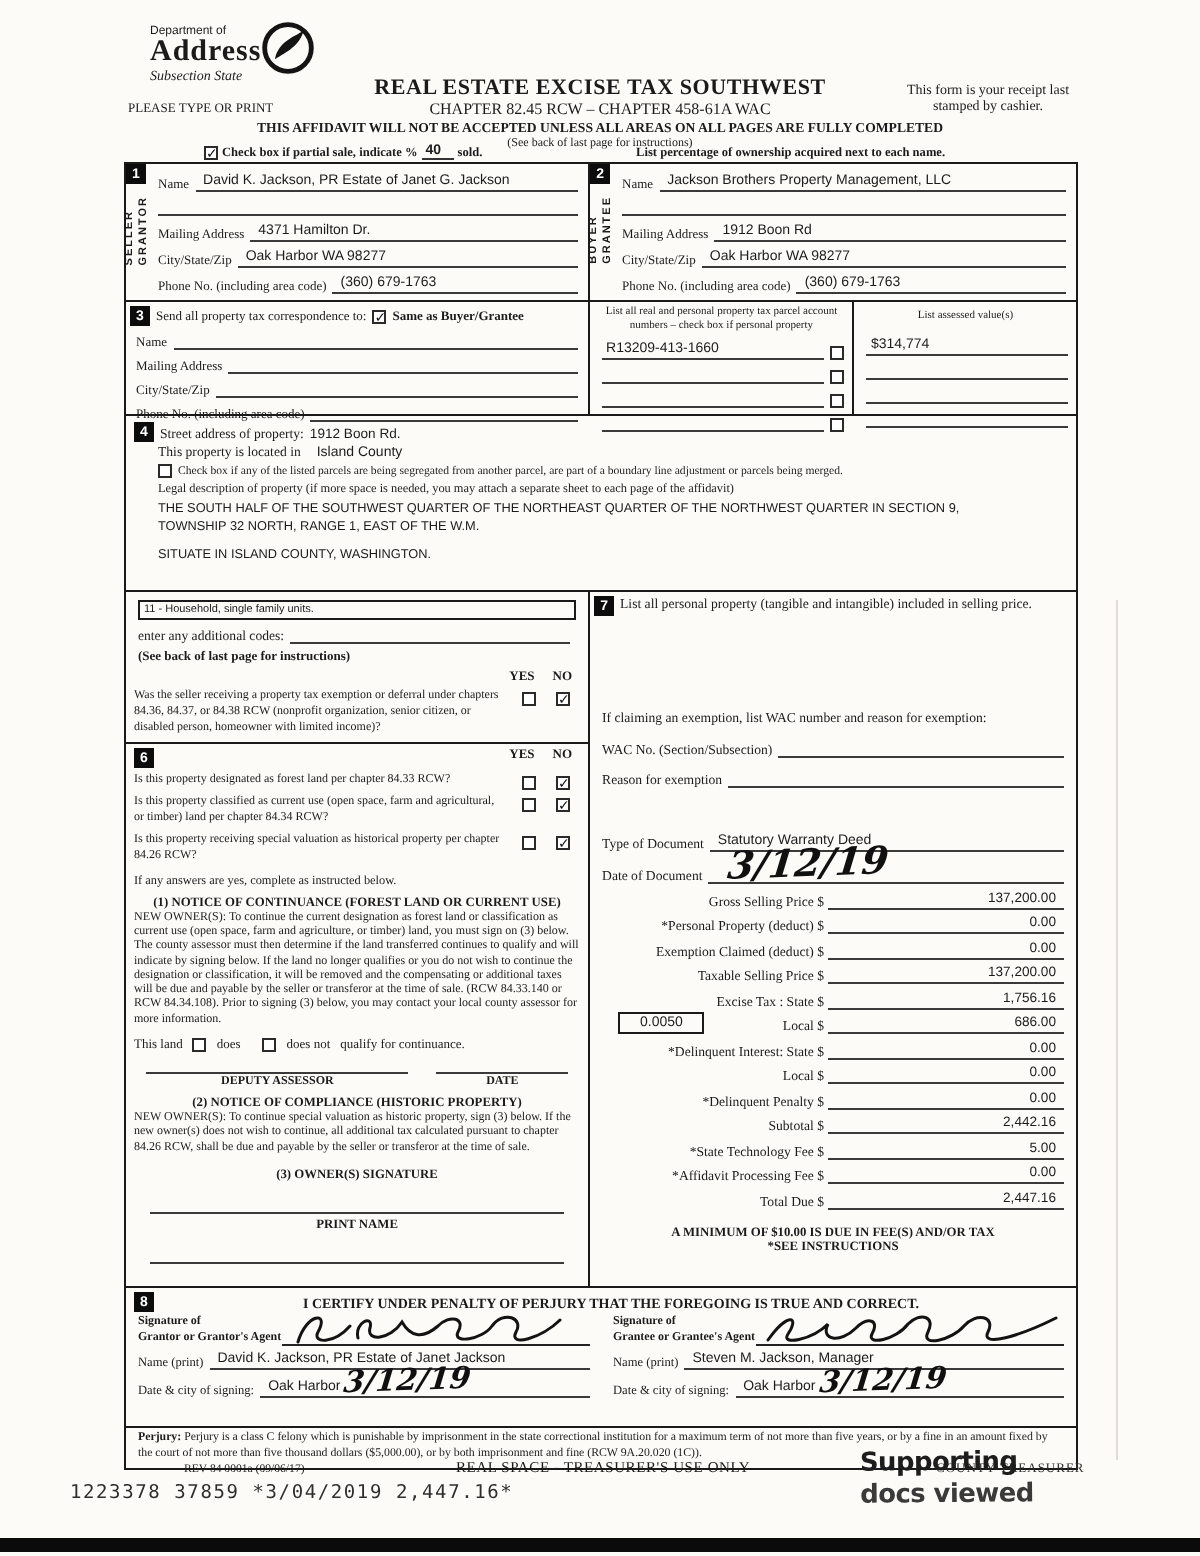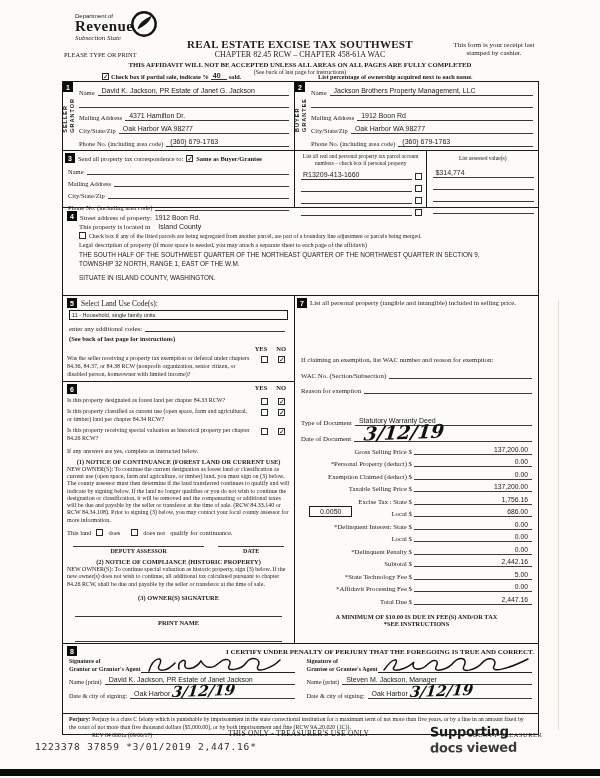--- a/index.html
+++ b/index.html
@@ -70,21 +70,21 @@
   .mrow{display:flex;align-items:flex-end;justify-content:flex-end;margin:2.5px 6px 0 6px;font-size:6.8px;position:relative;}
   .mlabel{white-space:nowrap;padding-right:2px;}
   .mline{width:118px;flex:none;border-bottom:1px solid #3a3a3a;text-align:right;
       font:6.8px "Liberation Sans",sans-serif;min-height:9px;line-height:9px;padding-right:4px;}
   .ratebox{position:absolute;left:8px;bottom:0;border:1px solid #1a1a1a;
       font:7px "Liberation Sans",sans-serif;padding:1px 10px;}
   .hand{font:italic bold 15px "DejaVu Serif",serif;display:inline-block;line-height:1;
       transform:skewX(-8deg) rotate(-2deg);margin:-6px 0 -3px 2px;color:#101010;}
   .hand-big{font-size:19px;margin:-9px 0 -5px 6px;}
   
-  .certline{font:bold 7px "Liberation Serif",serif;text-align:right;margin:2px 0 1px;}
+  .certline{font:bold 7px "Liberation Serif",serif;text-align:center;margin:2px 0 1px;}
   .sigblk{flex:1;padding:0 6px;}
   .sigtop{display:flex;align-items:flex-end;}
   .siglabs{font:bold 6px "Liberation Serif",serif;line-height:1.25;white-space:nowrap;}
   .sigcap{flex:1;border-bottom:1px solid #222;position:relative;height:16px;overflow:visible;}
   .sigsvg{position:absolute;left:2px;bottom:-4px;}
   .perj{font:5.9px "Liberation Serif",serif;line-height:1.3;padding:2px 6px 3px;}
   
   .f-rev{font:5.8px "Liberation Serif",serif;}
   .f-space{font:7.5px "Liberation Serif",serif;letter-spacing:.3px;}
   .f-treas{font:6.5px "Liberation Serif",serif;letter-spacing:.5px;color:#2c2c2c;}
@@ -95,21 +95,21 @@
   .botbar{position:absolute;left:0;bottom:2px;width:600px;height:7px;background:#0b0b0b;}
   .edgeline{position:absolute;left:558px;top:300px;width:1px;height:430px;background:#e0ddd6;}
 </style>
 </head>
 <body>
 
 <div class="page">
 
   <div class="abs" style="left:75px;top:13px;">
     <div class="logo-dept">Department of</div>
-    <div class="logo-rev">Revenue</div>
+    <div class="logo-rev">Address</div>
     <div class="logo-state">Subsection State</div>
   </div>
   <div class="abs" style="left:130px;top:10px;">
     <svg width="28" height="28" viewBox="0 0 30 30">
       <circle cx="15" cy="15" r="12.5" fill="none" stroke="#141414" stroke-width="2.6"></circle>
       <path d="M8 21 C10 11, 19 9, 23.5 5.5 C21 14, 14.5 17, 8 21 Z" fill="#141414"></path>
     </svg>
   </div>
   <div class="abs hd-title" style="left:170px;top:38px;width:260px;">REAL ESTATE EXCISE TAX SOUTHWEST</div>
   <div class="abs hd-sub" style="left:170px;top:50px;width:260px;text-align:center;">CHAPTER 82.45 RCW – CHAPTER 458-61A WAC</div>
@@ -267,24 +267,20 @@
       </div>
       <div class="r3line" style="margin-left:16px;font-size:6.2px;">Legal description of property (if more space is needed, you may attach a separate sheet to each page of the affidavit)</div>
       <div class="legal" style="width:420px;">THE SOUTH HALF OF THE SOUTHWEST QUARTER OF THE NORTHEAST QUARTER OF THE NORTHWEST QUARTER IN SECTION 9, TOWNSHIP 32 NORTH, RANGE 1, EAST OF THE W.M.</div>
       <div class="legal" style="margin-top:6px;">SITUATE IN ISLAND COUNTY, WASHINGTON.</div>
     </div>
 
     <div class="frow" style="height:348px;">
 
       <div class="cell" style="width:232px;">
         <div class="s5box">
-          <div style="display:flex;align-items:center;gap:4px;">
-            <div class="numbox">5</div>
-            <span style="font-size:7.5px;">Select Land Use Code(s):</span>
-          </div>
           <div class="codebox">11 - Household, single family units.</div>
           <div class="fld" style="margin-left:2px;">
               <span class="lbl" style="font-size:6.8px;">enter any additional codes:</span>
             <span class="ul"></span>
             </div>
           <div style="font:bold 6.5px 'Liberation Serif',serif;margin:3px 0 0 2px;">(See back of last page for instructions)</div>
           <div class="ynhead">
             <span>YES</span>
             <span>NO</span>
           </div>
@@ -495,23 +491,23 @@
       </div>
     </div>
 
     <div class="frow" style="display:block;">
       <div class="perj"><b>Perjury:</b>
         <span>Perjury is a class C felony which is punishable by imprisonment in the state correctional institution for a maximum term of not more than five years, or by a fine in an amount fixed by the court of not more than five thousand dollars ($5,000.00), or by both imprisonment and fine (RCW 9A.20.020 (1C)).</span></div>
     </div>
   </div>
 
   <div class="abs f-rev" style="left:92px;top:732px;">REV 84 0001a (09/06/17)</div>
-  <div class="abs f-space" style="left:228px;top:729px;">THIS ONLY - TREASURER'S USE ONLY</div>
+  <div class="abs f-space" style="left:228px;top:729px;">REAL SPACE - TREASURER'S USE ONLY</div>
   <div class="abs f-treas" style="left:468px;top:731px;">COUNTY TREASURER</div>
   <div class="abs stamp" style="left:430px;top:724px;">
     <div>Supporting</div>
     <div class="l2">docs viewed</div>
   </div>
-  <div class="abs receipt" style="left:35px;top:741px;">1223378 37859 *3/01/2019 2,447.16*</div>
+  <div class="abs receipt" style="left:35px;top:741px;">1223378 37859 *3/04/2019 2,447.16*</div>
 
   <div class="edgeline"></div>
   <div class="botbar"></div>
 </div>
 
 </body></html>

